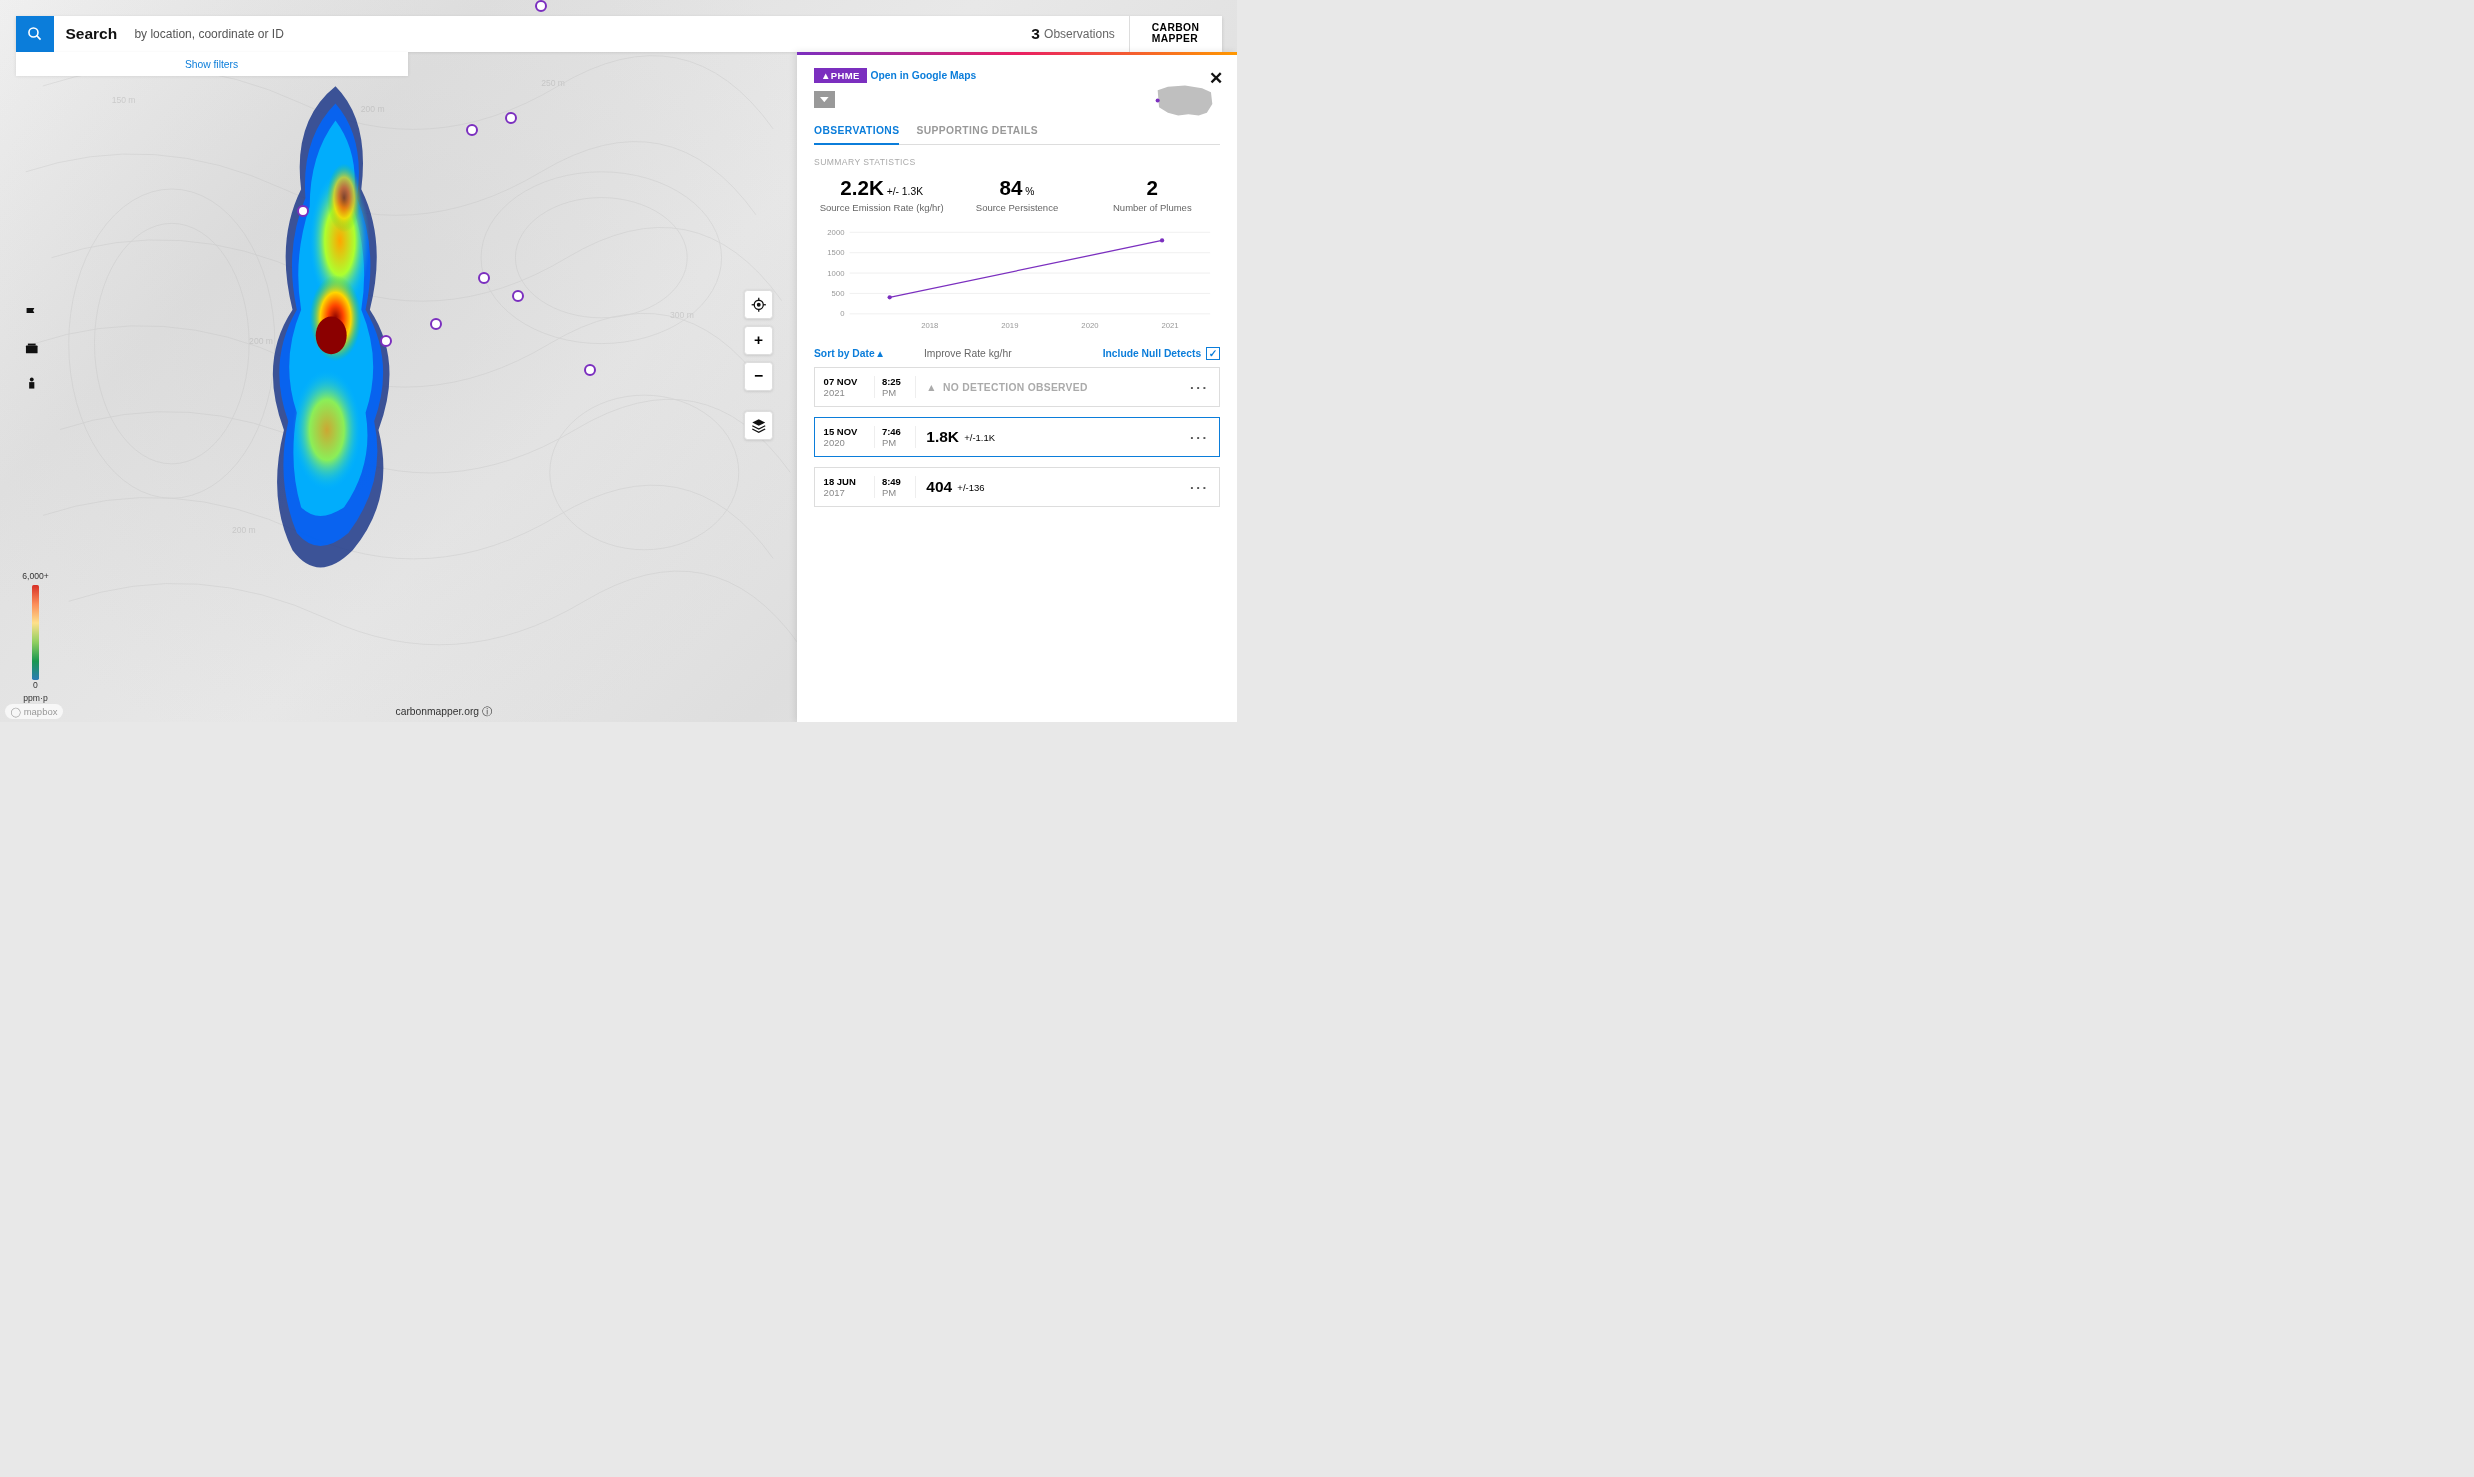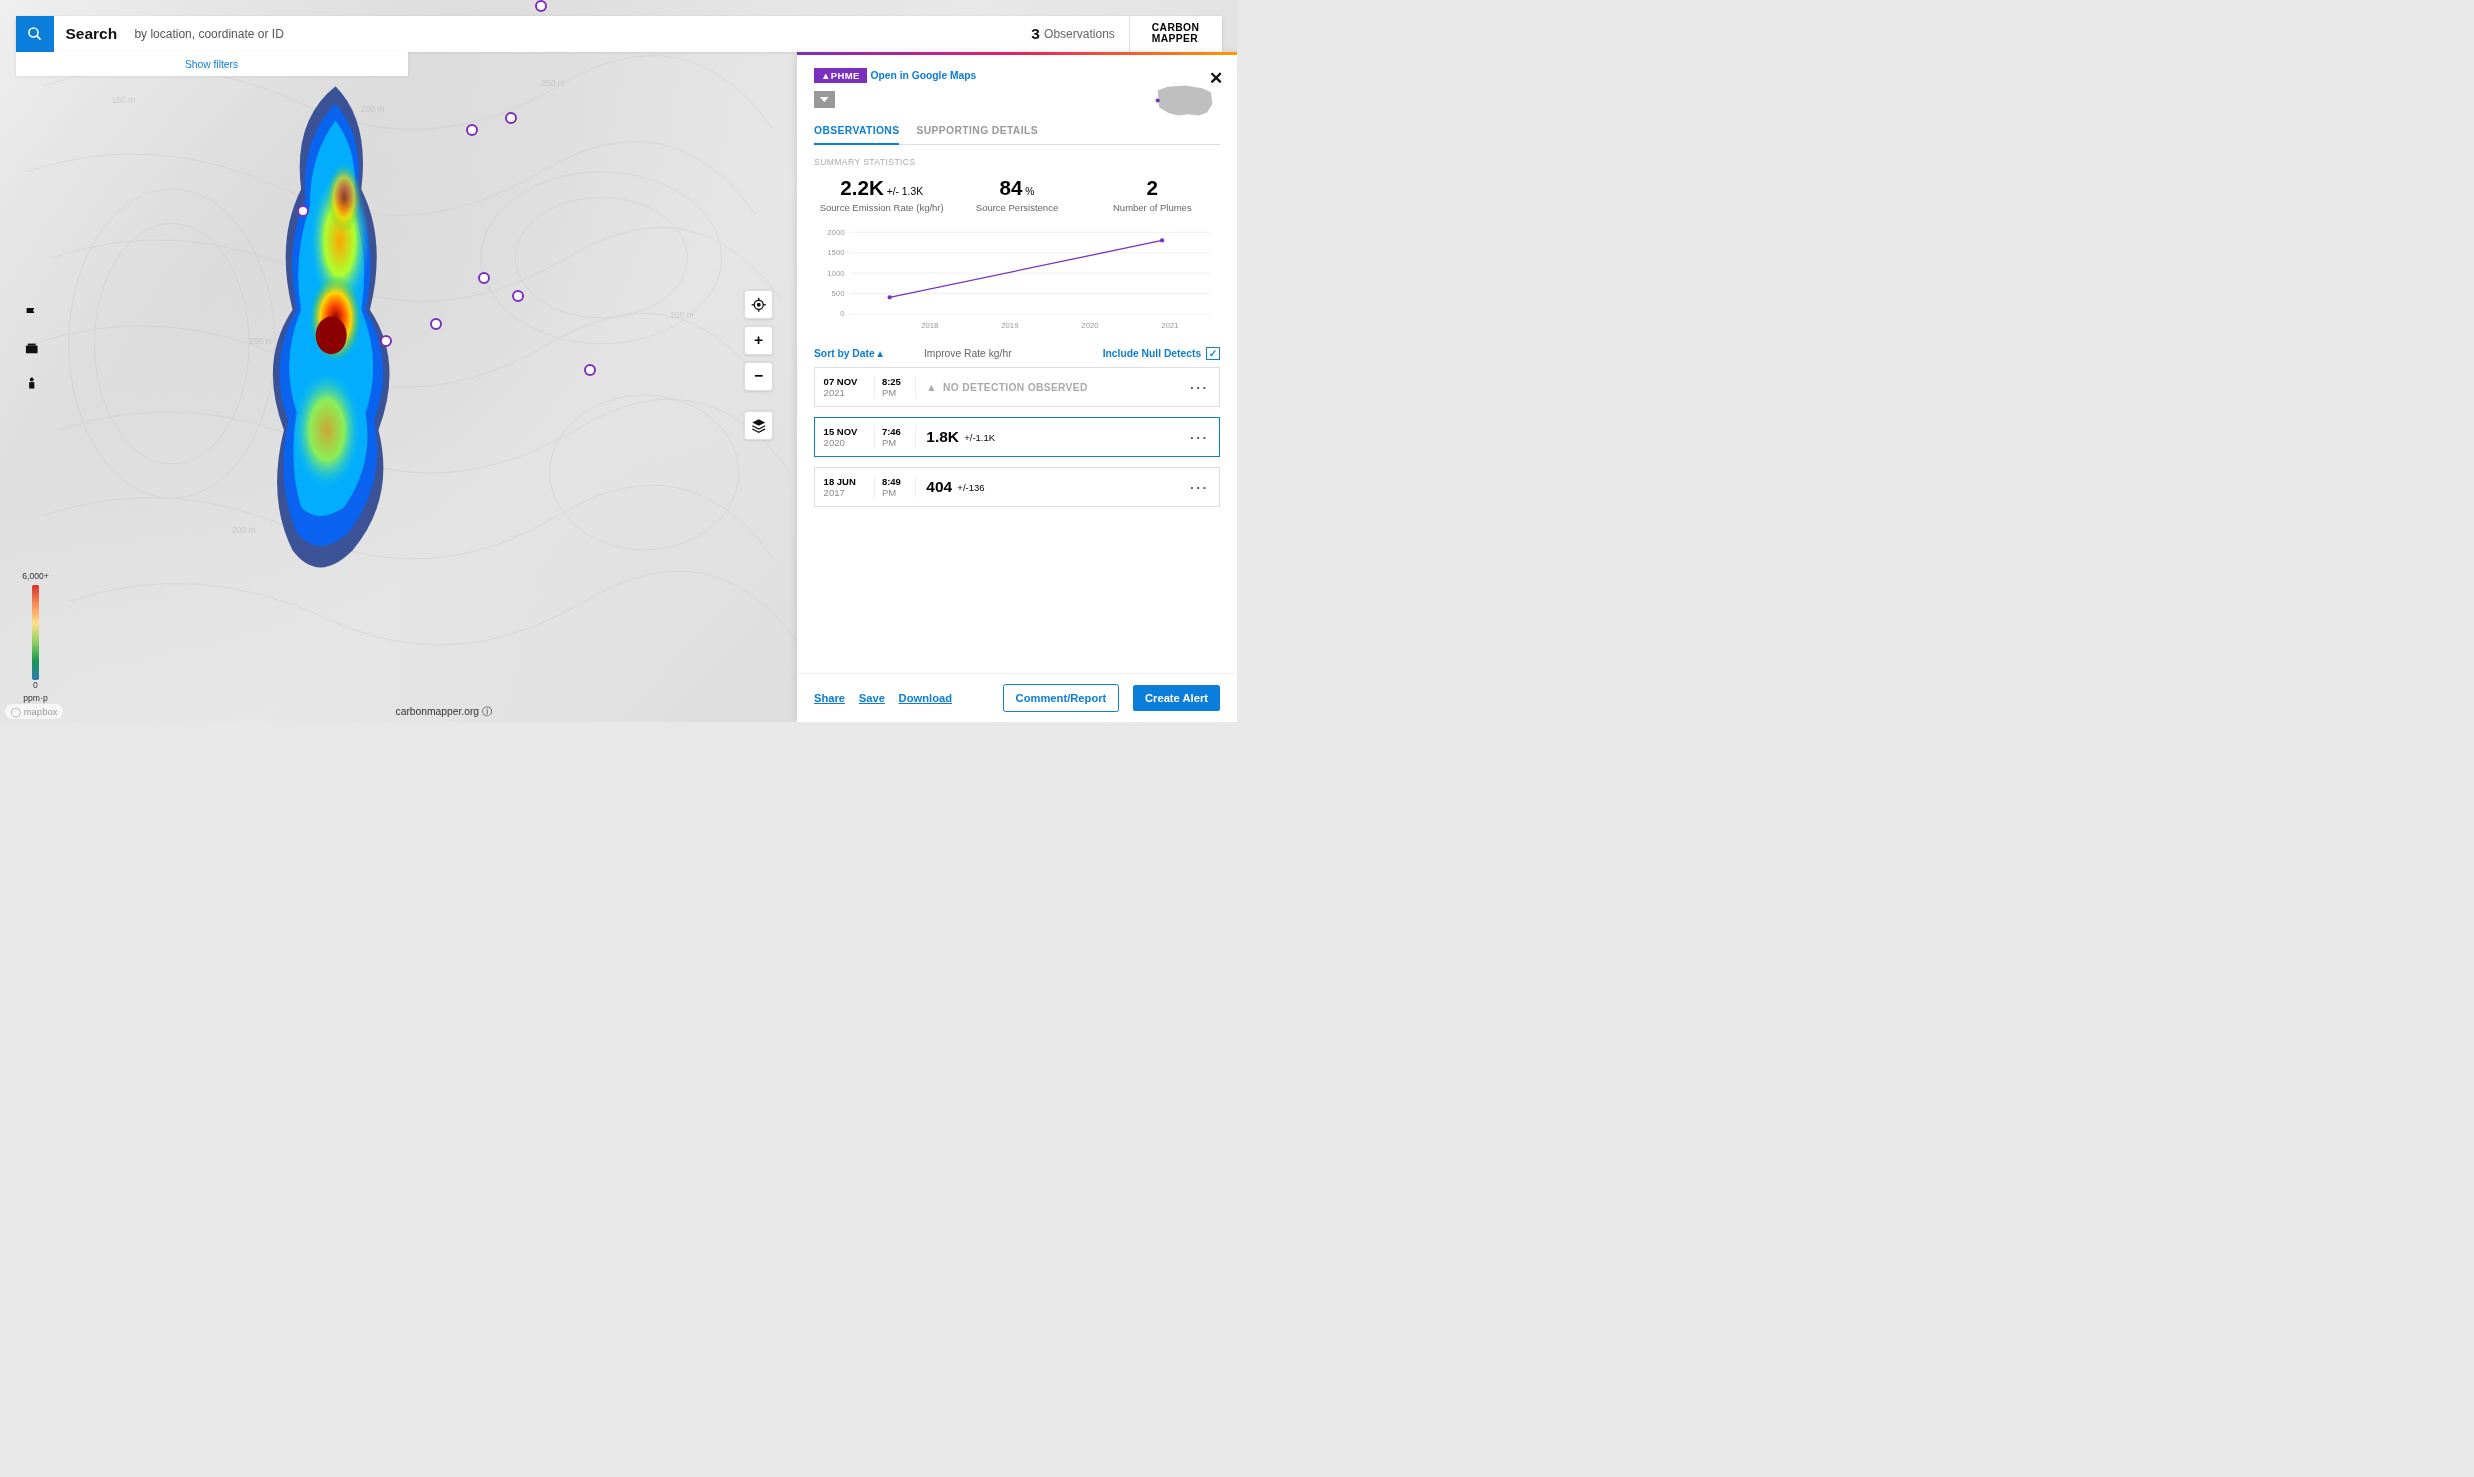--- a/index.html
+++ b/index.html
@@ -349,22 +349,14 @@
           </div>
           <div class="obs-val">
             <span class="main">404</span>
             <span class="err">+/-136</span>
           </div>
           <div class="obs-more">···</div>
         </div>
       </div>
   </div>
 
-  <div class="panel-footer">
-    <a>Share</a>
-    <a>Save</a>
-    <a>Download</a>
-    <div class="spacer"></div>
-    <div class="btn outline">Comment/Report</div>
-    <div class="btn primary">Create Alert</div>
-  </div>
 </div>
 
 
 </body></html>

